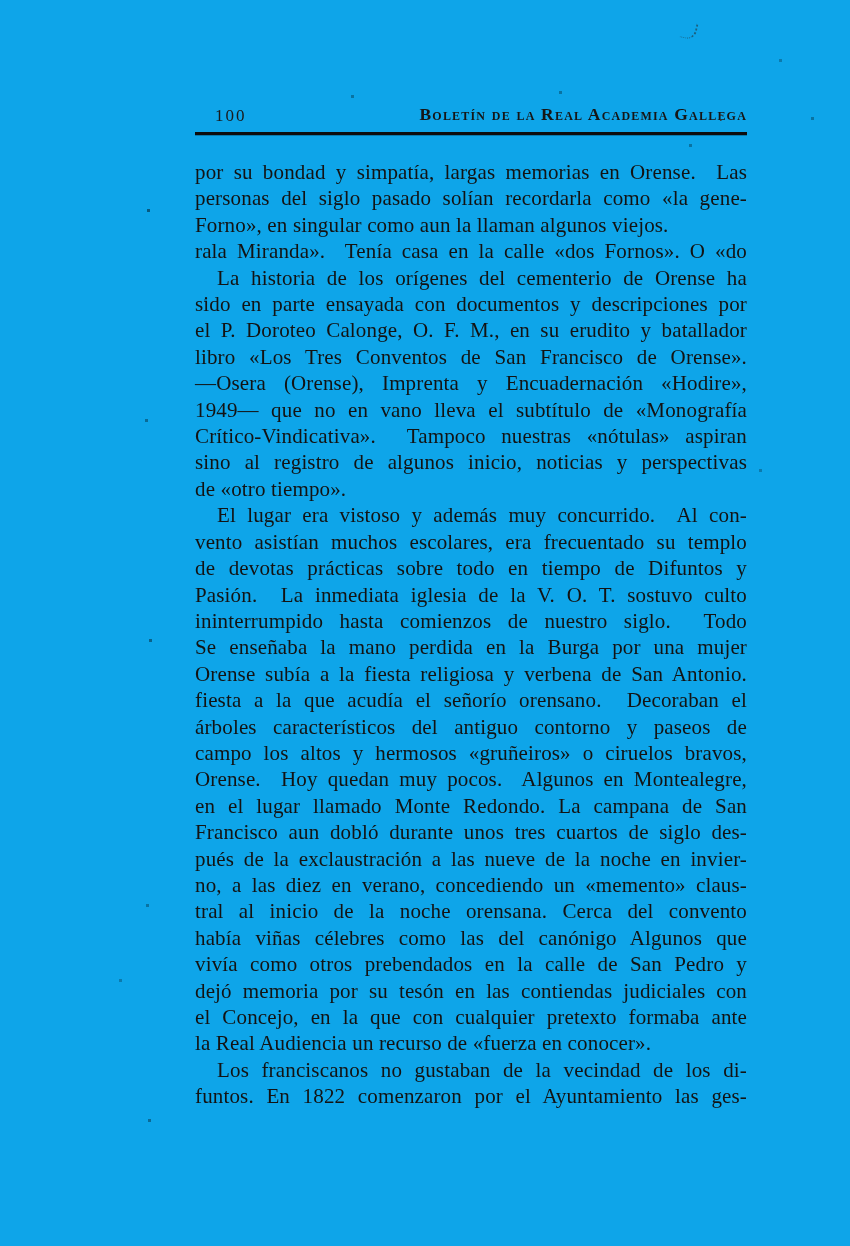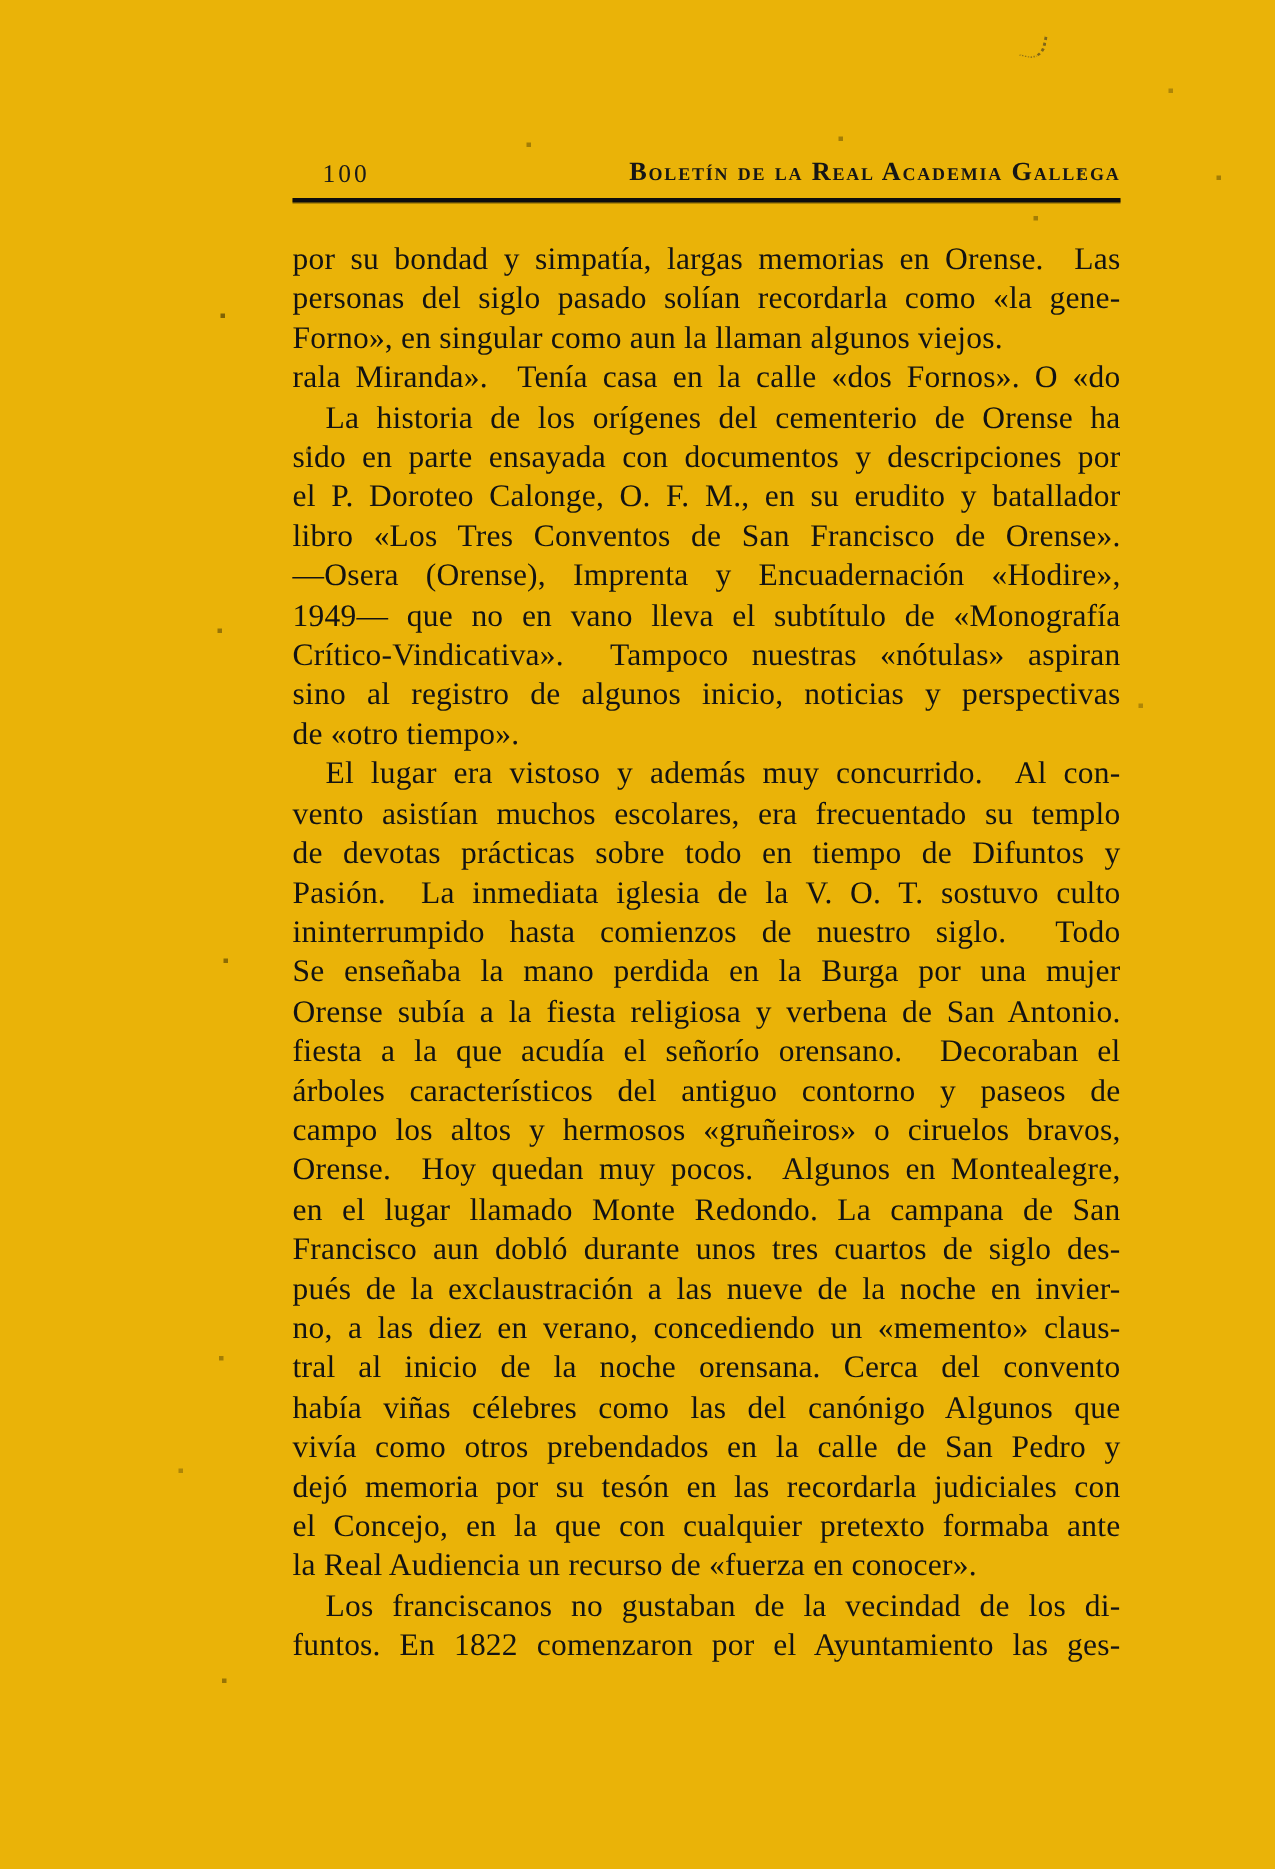--- a/index.html
+++ b/index.html
@@ -4,21 +4,21 @@
 <style>
   html, body { margin: 0; padding: 0; }
   body {
     width: 850px; height: 1246px;
     background: #f4f4f1;
     font-family: "Liberation Serif", "DejaVu Serif", serif;
   }
   .page {
     position: relative;
     width: 850px; height: 1246px;
-    background: #eab308;
+    background: #0ea5e9;
     overflow: hidden;
     color: #141414;
   }
   .content {
     position: absolute;
     left: 195px; top: 104px;
     width: 552px;
   }
   .header {
     position: relative;
@@ -142,21 +142,21 @@
           <div class="line">árboles característicos del antiguo contorno y paseos de</div>
           <div class="line">campo los altos y hermosos «gruñeiros» o ciruelos bravos,</div>
           <div class="line">Orense.&nbsp; Hoy quedan muy pocos.&nbsp; Algunos en Montealegre,</div>
           <div class="line">en el lugar llamado Monte Redondo. La campana de San</div>
           <div class="line">Francisco aun dobló durante unos tres cuartos de siglo des-</div>
           <div class="line">pués de la exclaustración a las nueve de la noche en invier-</div>
           <div class="line">no, a las diez en verano, concediendo un «memento» claus-</div>
           <div class="line">tral al inicio de la noche orensana. Cerca del convento</div>
           <div class="line">había viñas célebres como las del canónigo Algunos que</div>
           <div class="line">vivía como otros prebendados en la calle de San Pedro y</div>
-          <div class="line">dejó memoria por su tesón en las recordarla judiciales con</div>
+          <div class="line">dejó memoria por su tesón en las contiendas judiciales con</div>
           <div class="line">el Concejo, en la que con cualquier pretexto formaba ante</div>
           <div class="line last">la Real Audiencia un recurso de «fuerza en conocer».</div>
         </div>
         <div class="paragraph">
           <div class="line first-indent">Los franciscanos no gustaban de la vecindad de los di-</div>
           <div class="line">funtos. En 1822 comenzaron por el Ayuntamiento las ges-</div>
         </div>
       </div>
   </div>
 </div>

